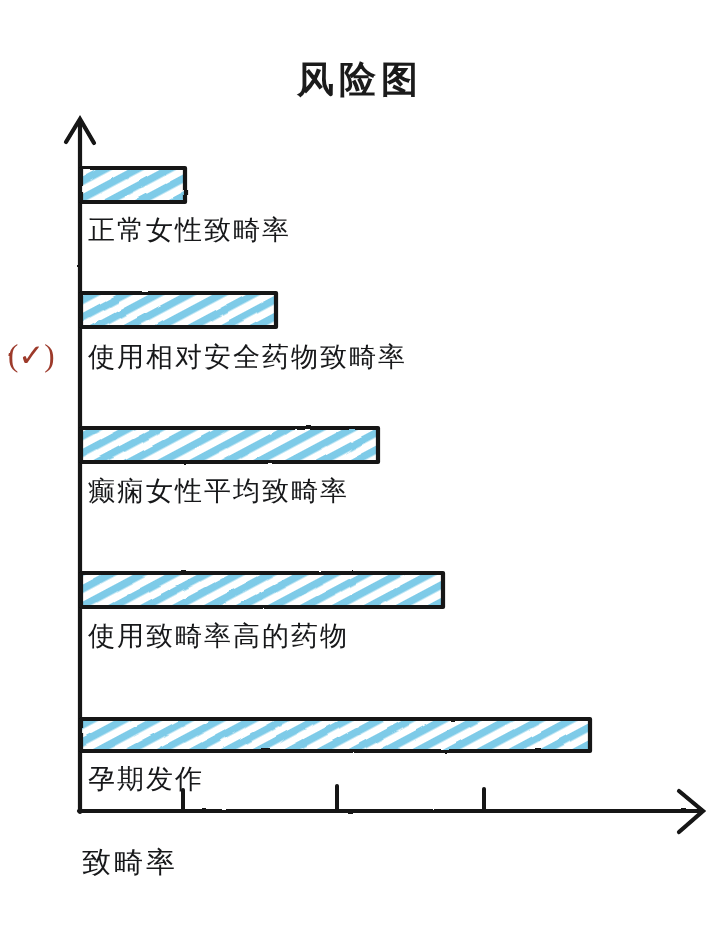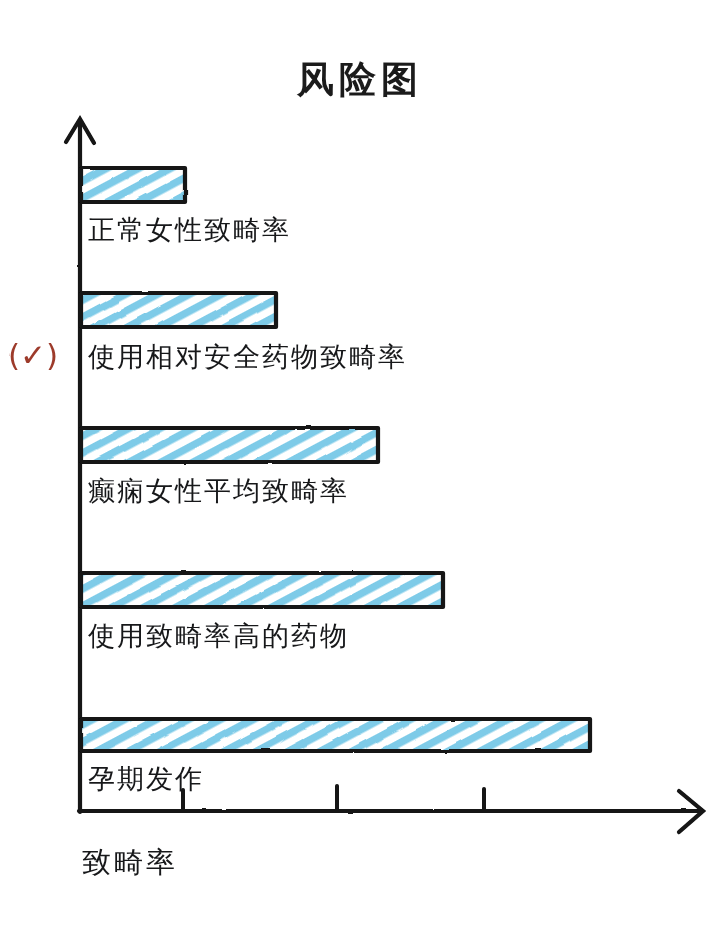--- a/index.html
+++ b/index.html
@@ -14,20 +14,21 @@
     overflow: hidden;
     font-family: "DejaVu Sans", "Liberation Sans", sans-serif;
     position: relative;
   }
   #chart-root {
     position: absolute;
     left: 0;
     top: 0;
     width: 720px;
     height: 830px;
+    font-family: Liberation Serif, serif;
   }
   svg#chart-svg {
     display: block;
     width: 720px;
     height: 930px;
   }
   .chart-title {
     font-size: 37px;
     font-weight: 600;
     letter-spacing: 5px;

